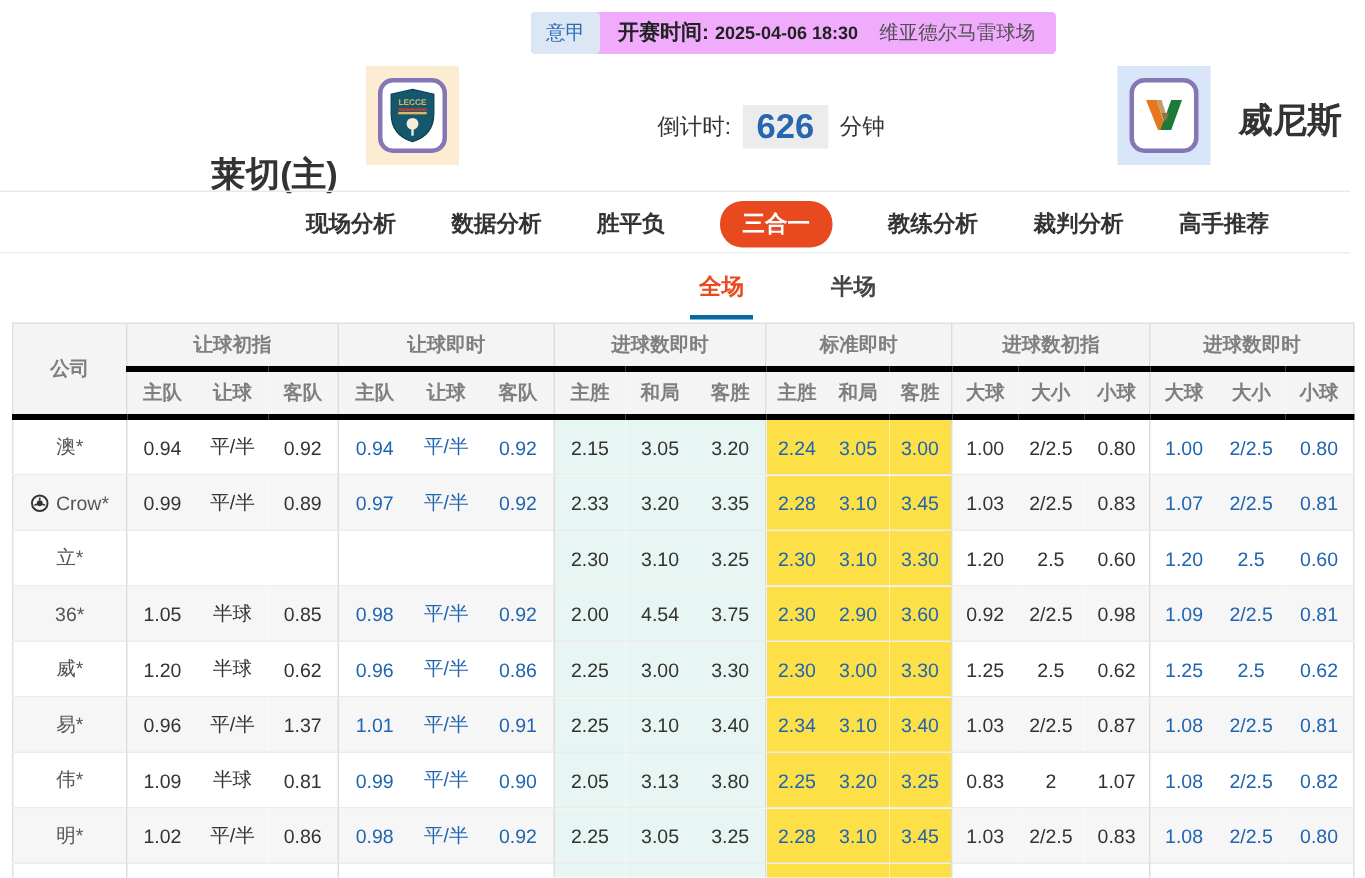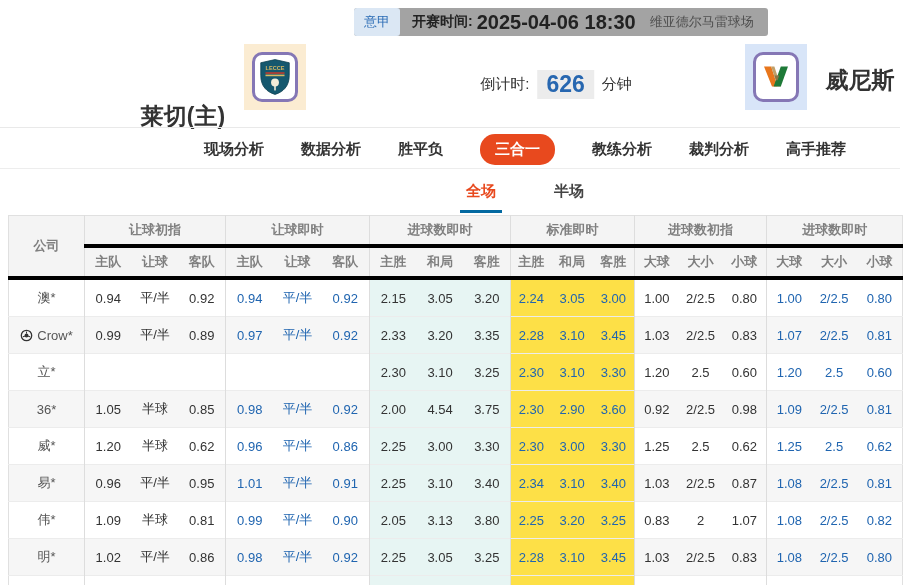--- a/index.html
+++ b/index.html
@@ -1,35 +1,35 @@
 <!DOCTYPE html>
 <html><head>
 <meta charset="utf-8">
 <style>
   html,body{margin:0;padding:0;background:#fff;}
   body{width:910px;height:585px;font-family:"Liberation Sans","DejaVu Sans",sans-serif;position:relative;overflow:hidden;}
   .page{position:relative;width:910px;height:585px;background:#fff;}
 
   
-  .topbar{position:absolute;left:354px;top:8px;height:28px;background:#a3a3a3;border-radius:3px;display:flex;align-items:center;padding-right:14px;}
+  .topbar{position:absolute;left:354px;top:8px;height:28px;background:#f0abfc;border-radius:3px;display:flex;align-items:center;padding-right:14px;}
   .league-badge{height:28px;display:flex;align-items:center;background:#dbe7f4;color:#2b6cb5;font-size:13px;padding:0 10px;border-radius:3px;margin-right:12px;}
   .kick-label{font-weight:bold;color:#222;font-size:14px;margin-right:4px;}
-  .kick-time{font-weight:bold;color:#222;font-size:20px;}
+  .kick-time{font-weight:bold;color:#222;font-size:12px;}
   .venue{color:#4f4f4f;font-size:13px;margin-left:14px;white-space:nowrap;}
 
   
   .team-name{position:absolute;font-size:23px;font-weight:bold;color:#333;text-align:center;line-height:28px;}
   .home-name{left:108px;top:66px;width:150px;margin-top:36px;}
   .away-name{left:820px;top:66px;width:80px;}
   .logo-box{position:absolute;top:44px;width:62px;height:66px;display:flex;align-items:center;justify-content:center;}
   .home-box{left:244px;background:#fbecd2;}
   .away-box{left:745px;background:#d8e5f8;}
   .logo-inner{width:46px;height:50px;background:#fff;border:3px solid #8577b5;border-radius:10px;display:flex;align-items:center;justify-content:center;box-sizing:border-box;}
 
-  .countdown{position:absolute;left:556px;top:70px;transform:translateX(-50%);display:flex;align-items:center;white-space:nowrap;text-align:right;}
+  .countdown{position:absolute;left:514px;top:70px;transform:translateX(-50%);display:flex;align-items:center;white-space:nowrap;text-align:right;}
   .cd-label{font-size:15px;color:#333;margin-right:8px;}
   .cd-value{background:#ececec;color:#2767b0;font-size:23px;font-weight:bold;padding:1px 9px;border-radius:0;}
   .cd-unit{font-size:15px;color:#333;margin-left:8px;}
 
   
   .navbar{position:absolute;left:0;top:127px;width:900px;height:42px;border-top:1px solid #e9e9e9;border-bottom:1px solid #ededed;box-sizing:border-box;}
   .nav-inner{position:absolute;left:525px;top:0;height:42px;transform:translateX(-50%);display:flex;align-items:center;gap:37px;}
   .nav-tab{font-size:15px;font-weight:bold;color:#333;white-space:nowrap;cursor:pointer;}
   .nav-tab.active{background:#e8491e;color:#fff;border-radius:15px;padding:6px 15px;}
 
@@ -277,21 +277,21 @@
             <td>2.5</td>
             <td>0.62</td>
             <td class="sec live">1.25</td>
             <td class="live">2.5</td>
             <td class="live">0.62</td>
           </tr>
           <tr class="alt">
             <td class="company"><span>易*</span></td>
             <td class="sec">0.96</td>
             <td>平/半</td>
-            <td>0.95</td>
+            <td>1.37</td>
             <td class="sec live">1.01</td>
             <td class="live">平/半</td>
             <td class="live">0.91</td>
             <td class="sec cy1">2.25</td>
             <td class="cy1">3.10</td>
             <td class="cy1">3.40</td>
             <td class="sec cy2 live">2.34</td>
             <td class="cy2 live">3.10</td>
             <td class="cy2 live">3.40</td>
             <td class="sec">1.03</td>

